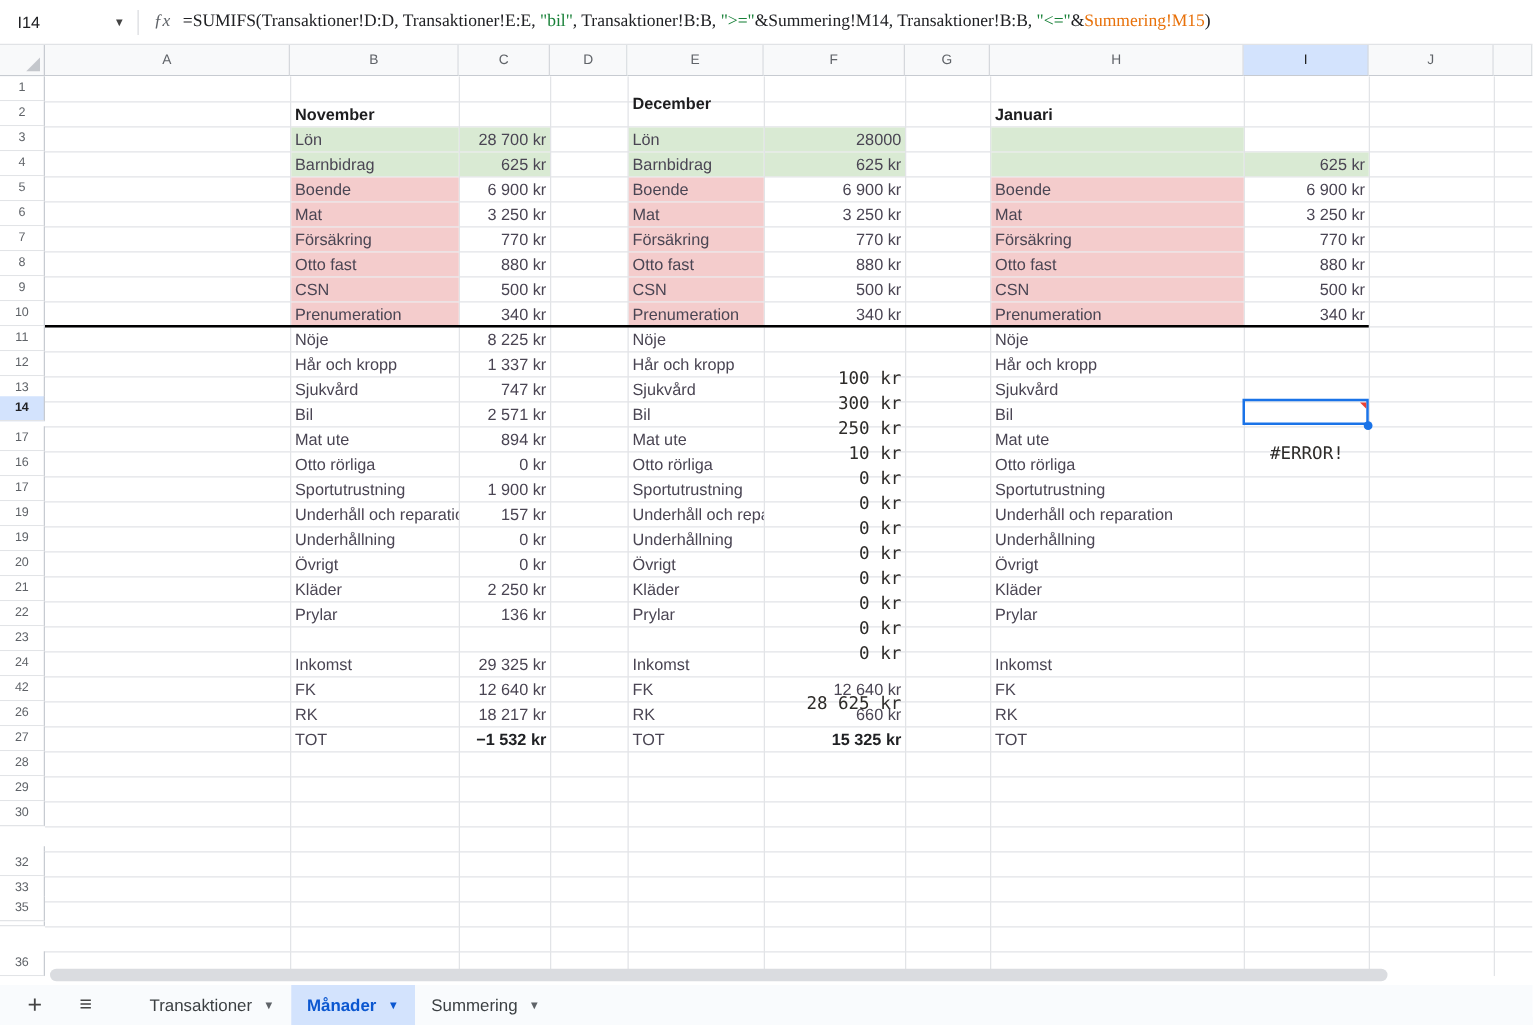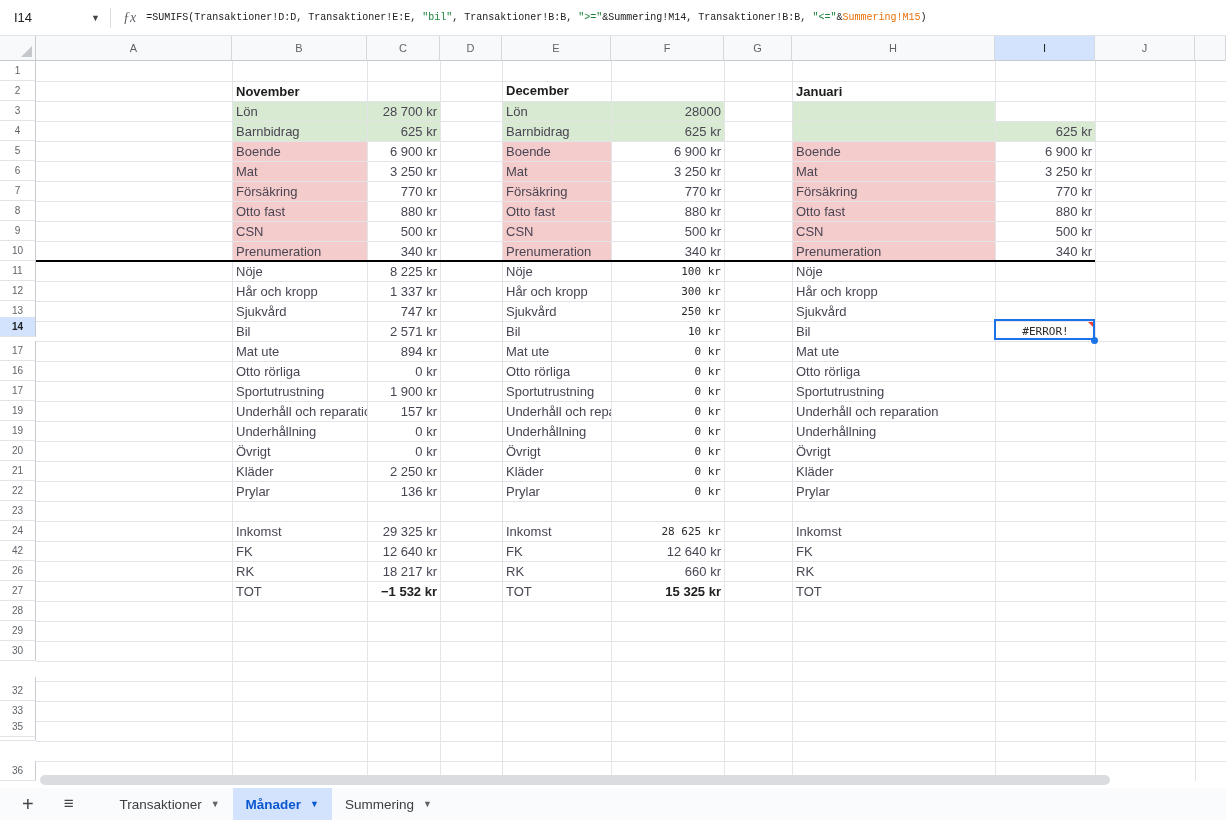--- a/index.html
+++ b/index.html
@@ -7,21 +7,21 @@
        font-family:"Liberation Sans",sans-serif;-webkit-font-smoothing:antialiased;}
 
   
   #formula-bar{position:absolute;left:0;top:0;width:1226px;height:35px;background:#fff;
                border-bottom:1px solid #e1e3e6;display:flex;align-items:center;}
   #name-box{width:92px;padding-left:14px;display:flex;align-items:center;justify-content:space-between;
             font-size:13px;color:#202124;}
   #name-caret{font-size:9px;color:#444;margin-right:6px;}
   #fb-divider{width:1px;height:20px;background:#dadce0;margin:0 10px 0 4px;}
   #fx-icon{font-style:italic;font-family:"Liberation Serif",serif;color:#5f6368;font-size:14px;margin:0 10px 0 2px;}
-  #formula-text{flex:1;font-family:Liberation Mono, monospace;font-size:10px;white-space:pre;
+  #formula-text{flex:1;font-family:Liberation Serif, serif;font-size:14px;white-space:pre;
                 overflow:hidden;color:#202124;line-height:35px;}
 
   
   #corner{position:absolute;left:0;top:36px;width:36px;height:25px;background:#f8f9fa;
           border-right:1px solid #c7cbd1;border-bottom:1px solid #c7cbd1;box-sizing:border-box;}
   #corner-triangle{position:absolute;right:3px;bottom:3px;width:0;height:0;
           border-left:11px solid transparent;border-bottom:11px solid #c4c7cc;}
   #col-headers{position:absolute;left:36px;top:36px;width:1190px;height:25px;overflow:hidden;}
   .col-header{position:absolute;top:0;height:24px;background:#f8f9fa;border-right:1px solid #d5d8dc;
               border-bottom:1px solid #c7cbd1;box-sizing:content-box;display:flex;align-items:center;
@@ -35,21 +35,21 @@
 
   
   #grid{position:absolute;left:36px;top:61px;width:1190px;height:720px;overflow:hidden;background:#fff;}
   .vline{position:absolute;top:0;width:1px;height:720px;background:#e2e4e7;}
   .hline{position:absolute;left:0;width:1190px;height:1px;background:#e2e4e7;}
   .cell{position:absolute;height:19px;line-height:19px;font-size:13px;color:#4a4553;
         white-space:nowrap;overflow:hidden;box-sizing:border-box;}
   .cell.label{padding-left:3px;text-align:left;}
   .cell.value{padding-right:3px;text-align:right;}
   .cell.month-name{font-weight:bold;color:#1d1d1f;}
-  .cell.mono{font-family:"DejaVu Sans Mono",monospace;font-size:11px;color:#2d2b29;}
+  .cell.mono{font-family:"DejaVu Sans Mono",monospace;font-size:14px;color:#2d2b29;margin-top:32px;}
   .cell.bold{font-weight:bold;color:#202124;}
   .cell.error{text-align:center;padding:0;}
   #thick-border{position:absolute;left:0;top:199px;width:1059px;height:2px;background:#000;}
   #selection-outline{position:absolute;left:958px;top:258px;width:97px;height:17px;
         border:2px solid #1a73e8;background:transparent;}
   #fill-handle{position:absolute;left:1055px;top:276px;width:7px;height:7px;border-radius:50%;
         background:#1a73e8;}
   #error-corner{position:absolute;left:1052px;top:261px;width:0;height:0;
         border-top:5px solid #ea4335;border-left:5px solid transparent;}
 
@@ -223,21 +223,21 @@
     <div class="cell label" style="left: 197px; top: 421px; width: 134px;">Prylar</div>
     <div class="cell value" style="left: 332px; top: 421px; width: 72px;">136 kr</div>
     <div class="cell label" style="left: 197px; top: 461px; width: 134px;">Inkomst</div>
     <div class="cell value" style="left: 332px; top: 461px; width: 72px;">29 325 kr</div>
     <div class="cell label" style="left: 197px; top: 481px; width: 134px;">FK</div>
     <div class="cell value" style="left: 332px; top: 481px; width: 72px;">12 640 kr</div>
     <div class="cell label" style="left: 197px; top: 501px; width: 134px;">RK</div>
     <div class="cell value" style="left: 332px; top: 501px; width: 72px;">18 217 kr</div>
     <div class="cell label" style="left: 197px; top: 521px; width: 134px;">TOT</div>
     <div class="cell value bold" style="left: 332px; top: 521px; width: 72px;">−1 532 kr</div>
-    <div class="cell label month-name" style="left: 467px; top: 20px; width: 108px;">December</div>
+    <div class="cell label month-name" style="left: 467px; top: 12px; width: 108px;">December</div>
     <div class="cell label" style="left: 467px; top: 41px; width: 108px; background: rgb(217, 234, 211);">Lön</div>
     <div class="cell value" style="left: 576px; top: 41px; width: 112px; background: rgb(217, 234, 211);">28000</div>
     <div class="cell label" style="left: 467px; top: 61px; width: 108px; background: rgb(217, 234, 211);">Barnbidrag</div>
     <div class="cell value" style="left: 576px; top: 61px; width: 112px; background: rgb(217, 234, 211);">625 kr</div>
     <div class="cell label" style="left: 467px; top: 81px; width: 108px; background: rgb(244, 204, 204);">Boende</div>
     <div class="cell value" style="left: 576px; top: 81px; width: 112px;">6 900 kr</div>
     <div class="cell label" style="left: 467px; top: 101px; width: 108px; background: rgb(244, 204, 204);">Mat</div>
     <div class="cell value" style="left: 576px; top: 101px; width: 112px;">3 250 kr</div>
     <div class="cell label" style="left: 467px; top: 121px; width: 108px; background: rgb(244, 204, 204);">Försäkring</div>
     <div class="cell value" style="left: 576px; top: 121px; width: 112px;">770 kr</div>

